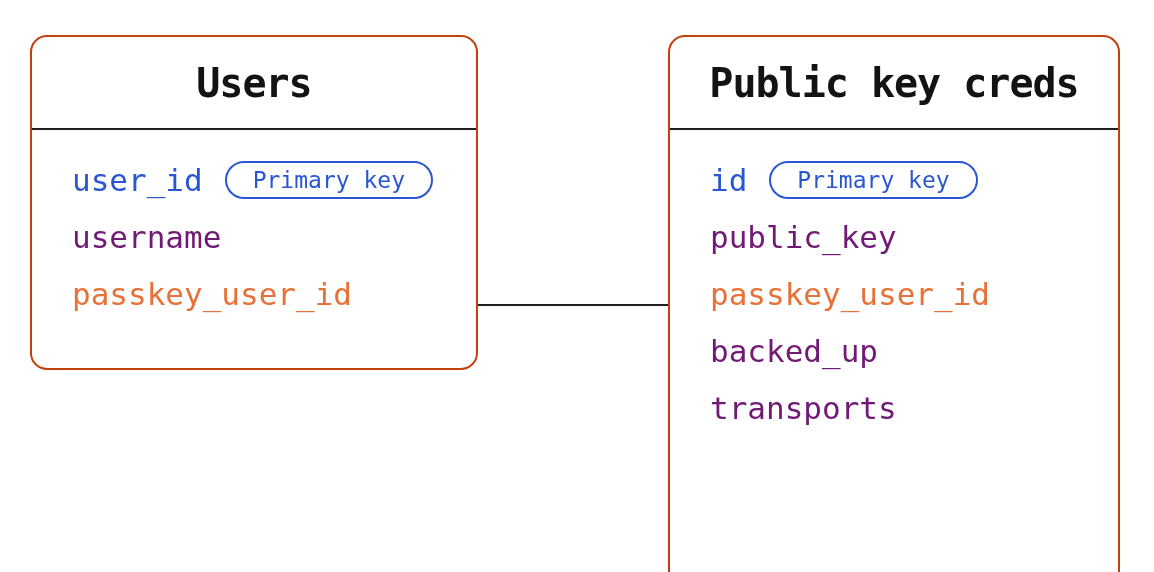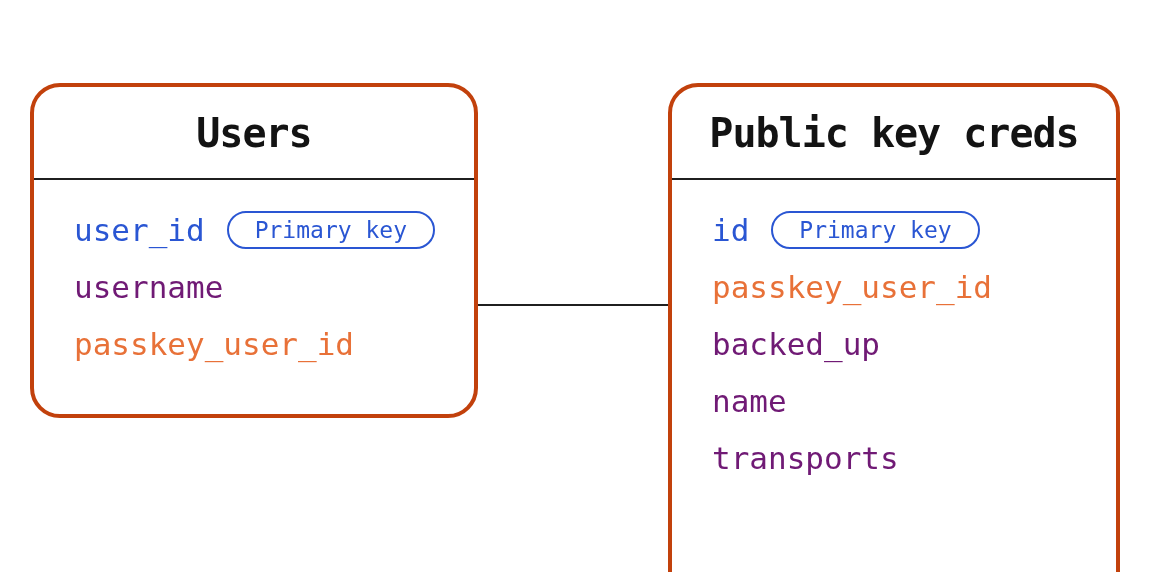--- a/index.html
+++ b/index.html
@@ -11,24 +11,23 @@
   .canvas {
     position: relative;
     width: 1154px;
     height: 572px;
     background: #ffffff;
     overflow: hidden;
   }
   .table-box {
     position: absolute;
     background: #ffffff;
-    border: 4px solid #c2410c;
-    border-radius: 30px;
+    border: 2px solid #c2410c;
+    border-radius: 17px;
     box-sizing: border-box;
-    margin-top: 48px;
   }
   .table-box.users {
     left: 30px;
     top: 35px;
     width: 448px;
     height: 335px;
   }
   .table-box.creds {
     left: 668px;
     top: 35px;
@@ -119,27 +118,27 @@
   <div class="table-box creds">
     <div class="table-header">
       <h2 class="table-title">Public key creds</h2>
     </div>
     <div class="table-body">
         <div class="field-row">
           <span class="field-name blue">id</span>
           <span class="pk-badge">Primary key</span>
         </div>
         <div class="field-row">
+          <span class="field-name">public_key</span>
+        </div>
+        <div class="field-row">
           <span class="field-name orange">passkey_user_id</span>
         </div>
         <div class="field-row">
           <span class="field-name">backed_up</span>
-        </div>
-        <div class="field-row">
-          <span class="field-name">name</span>
         </div>
         <div class="field-row">
           <span class="field-name">transports</span>
         </div>
       </div>
   </div>
 
 </div>
 
 </body></html>

